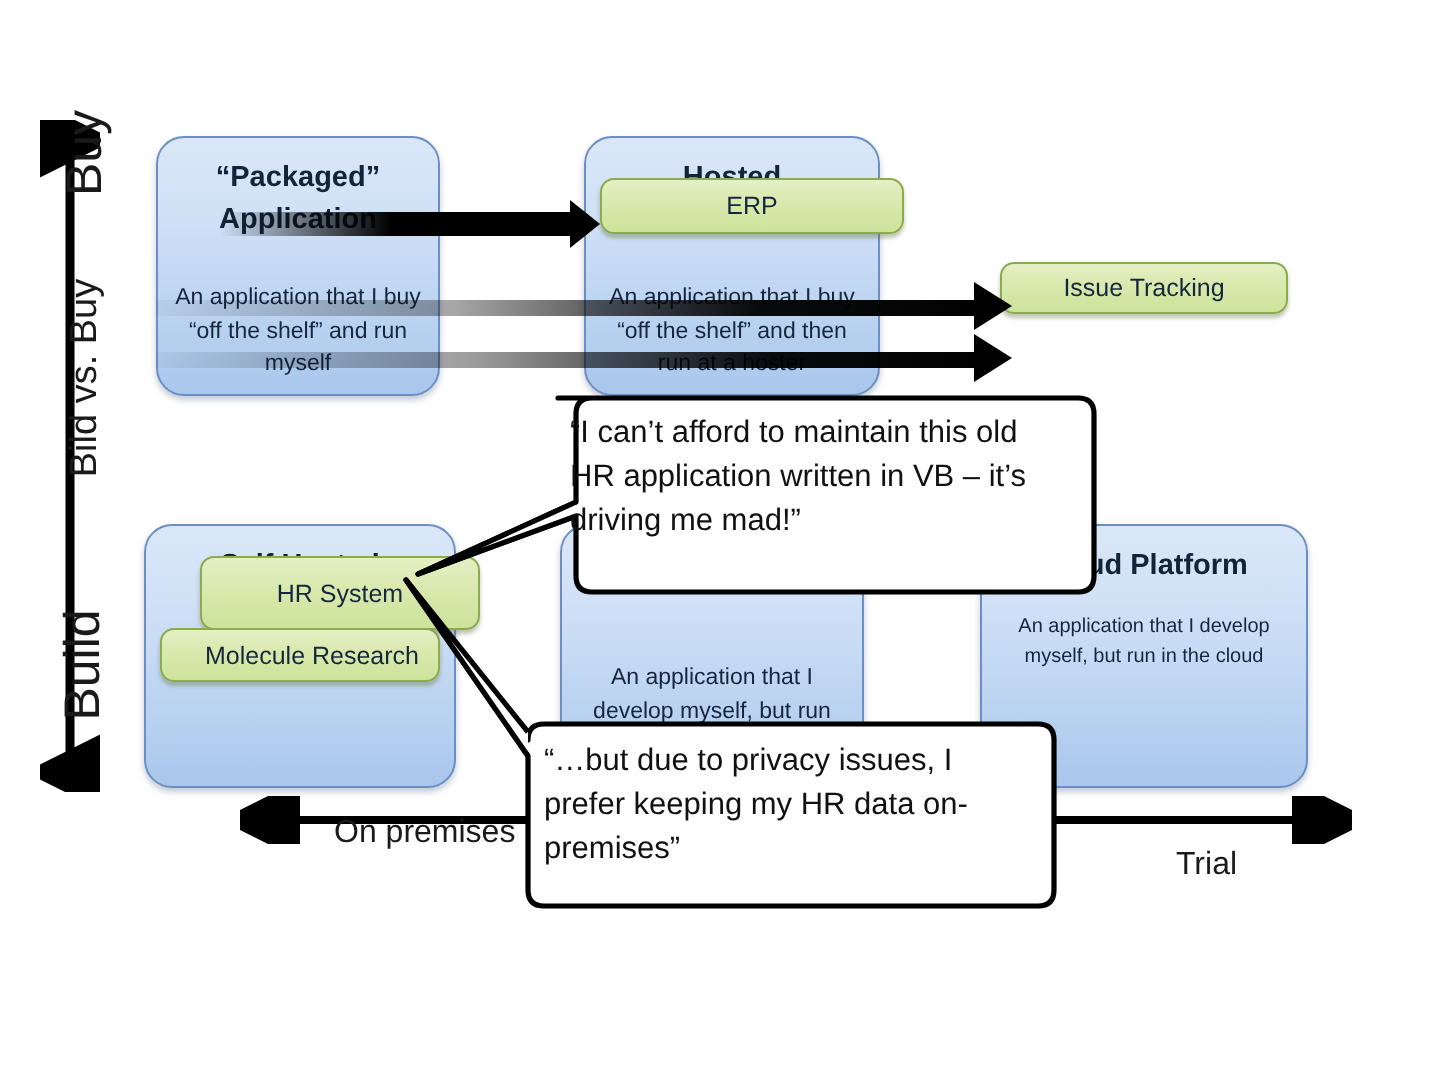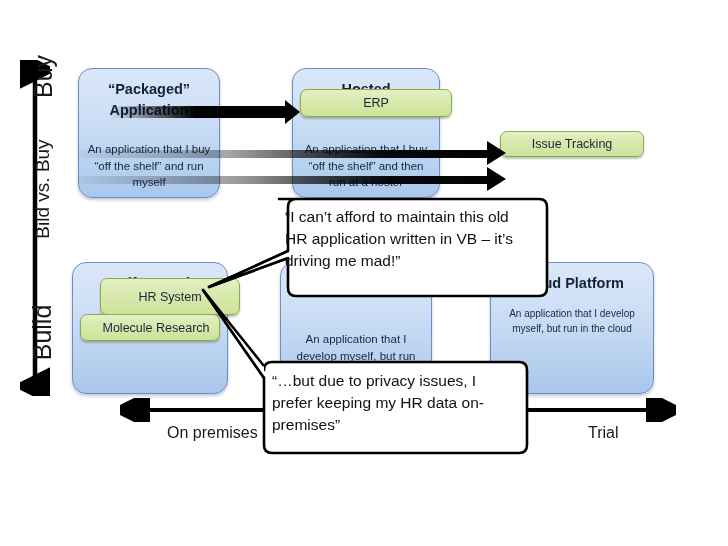--- a/index.html
+++ b/index.html
@@ -21,21 +21,21 @@
     white-space:nowrap;
     color:#1a1a1a;
     font-weight:400;
     text-align:center;
   }
   .v-buy{left:-2px;top:62px;width:90px;font-size:25px;}
   .v-mid{left:-22px;top:178px;width:130px;font-size:19px;}
   .v-build{left:-8px;top:318px;width:100px;font-size:25px;}
 
   .h-label{position:absolute;font-size:16px;color:#1a1a1a;}
-  .h-left{left:167px;top:424px;}
+  .h-left{left:167px;top:408px;}
   .h-right{left:588px;top:424px;}
 
   
   .bluebox{
     position:absolute;
     border:1px solid #6b8fc4;
     border-radius:14px;
     background:linear-gradient(180deg,#dbe7f8 0%,#cfe0f6 32%,#b9d2f0 72%,#a9c6ec 100%);
     box-shadow:0 2px 3px rgba(80,100,130,.35);
     box-sizing:border-box;

